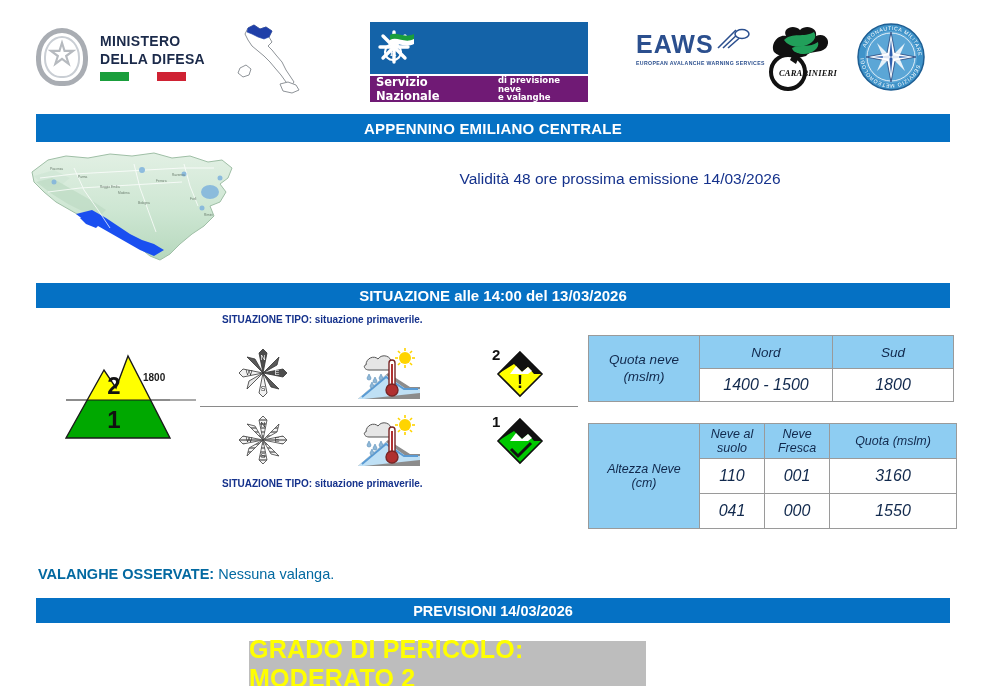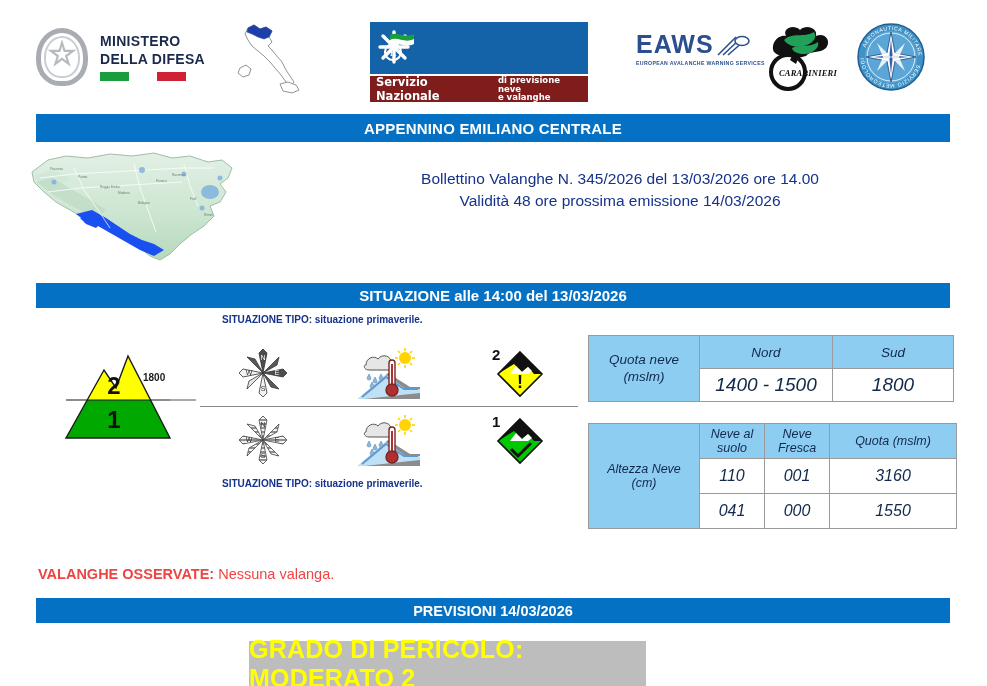--- a/index.html
+++ b/index.html
@@ -107,21 +107,21 @@
   .mm-flake { width: 42px; height: 42px; flex: none; position: relative; }
   .mm-word {
     color: #ffffff;
     font-size: 29px;
     font-weight: bold;
     letter-spacing: -0.5px;
     font-family: "DejaVu Sans", sans-serif;
     margin-left: -2px;
   }
   .mm-bottom {
-    background: #7f1d1d;
+    background: #701a75;
     height: 26px;
     margin-top: 2px;
     display: flex;
     align-items: center;
     padding: 0 6px;
     box-sizing: border-box;
     color: #ffffff;
   }
   .mm-serv {
     font-size: 11.5px;
@@ -271,37 +271,37 @@
   }
   .tbl .hd { background: #8ecdf2; }
   .tbl .val { background: #ffffff; }
 
   #table-quota { left: 588px; top: 335px; }
   #table-quota td { height: 30px; }
   #table-quota .c-lbl { width: 108px; font-size: 13.5px; line-height: 1.2; }
   #table-quota .c-nord { width: 130px; }
   #table-quota .c-sud { width: 118px; }
   #table-quota .hdtxt { font-size: 13.5px; }
-  #table-quota .valtxt { font-size: 19px; }
+  #table-quota .valtxt { font-size: 16px; }
 
   #table-neve { left: 588px; top: 423px; }
   #table-neve td { height: 32px; }
   #table-neve .c-lbl { width: 108px; font-size: 13.5px; line-height: 1.2; }
   #table-neve .c-a { width: 62px; }
   #table-neve .c-b { width: 62px; }
   #table-neve .c-c { width: 124px; }
   #table-neve .hdtxt { font-size: 12.5px; line-height: 1.15; }
   #table-neve .valtxt { font-size: 16px; }
 
   
   #valanghe {
     position: absolute;
     left: 38px; top: 566px;
     font-size: 14.5px;
-    color: #ef4444;
+    color: #0369a1;
     font-family: "Liberation Sans", sans-serif;
     white-space: nowrap;
   }
   #valanghe .k { font-weight: bold; }
 
   
   #grado-banner {
     position: absolute;
     left: 249px; top: 641px;
     width: 397px; height: 45px;
@@ -371,21 +371,21 @@
         <div class="mm-sub">
           <div>di previsione neve</div>
           <div>e valanghe</div>
         </div>
       </div>
     </div>
   </div>
 
   <div class="logo" id="logo-eaws">
     <div>
-      <div style="display:flex;align-items:flex-end;">
+      <div style="display:flex;align-items:flex-start;">
         <div class="eaws-word">EAWS</div>
         <svg width="34" height="22" viewBox="0 0 34 22" style="margin-left:2px;margin-top:-4px;">
           <g stroke="#2b4f8e" stroke-width="1.6" fill="none">
             <path d="M2,20 L20,2"></path>
             <path d="M7,20 L24,4"></path>
             <path d="M12,20 L28,6"></path>
           </g>
           <ellipse cx="26" cy="6" rx="7" ry="4.5" fill="#ffffff" stroke="#2b4f8e" stroke-width="1.5"></ellipse>
         </svg>
       </div>
@@ -475,21 +475,20 @@
       <text x="158" y="28">Ravenna</text>
       <text x="36" y="22">Piacenza</text>
       <text x="190" y="68">Rimini</text>
       <text x="176" y="52">Forlì</text>
       <text x="142" y="34">Ferrara</text>
     </g>
   </svg>
 </div>
 
 <div id="bulletin-text">
-  <div class="line">Bollettino Valanghe N. 345/2026  del  13/03/2026  ore 14.00</div>
   <div class="line">Validità 48 ore prossima emissione  14/03/2026</div>
 </div>
 
 <div class="bar" id="bar-situazione">
   <span>SITUAZIONE alle 14:00 del 13/03/2026</span>
 </div>
 
 <div class="sit-type" id="sit-type-top">SITUAZIONE TIPO: situazione primaverile.</div>
 <div class="sit-type" id="sit-type-bottom">SITUAZIONE TIPO: situazione primaverile.</div>
 

